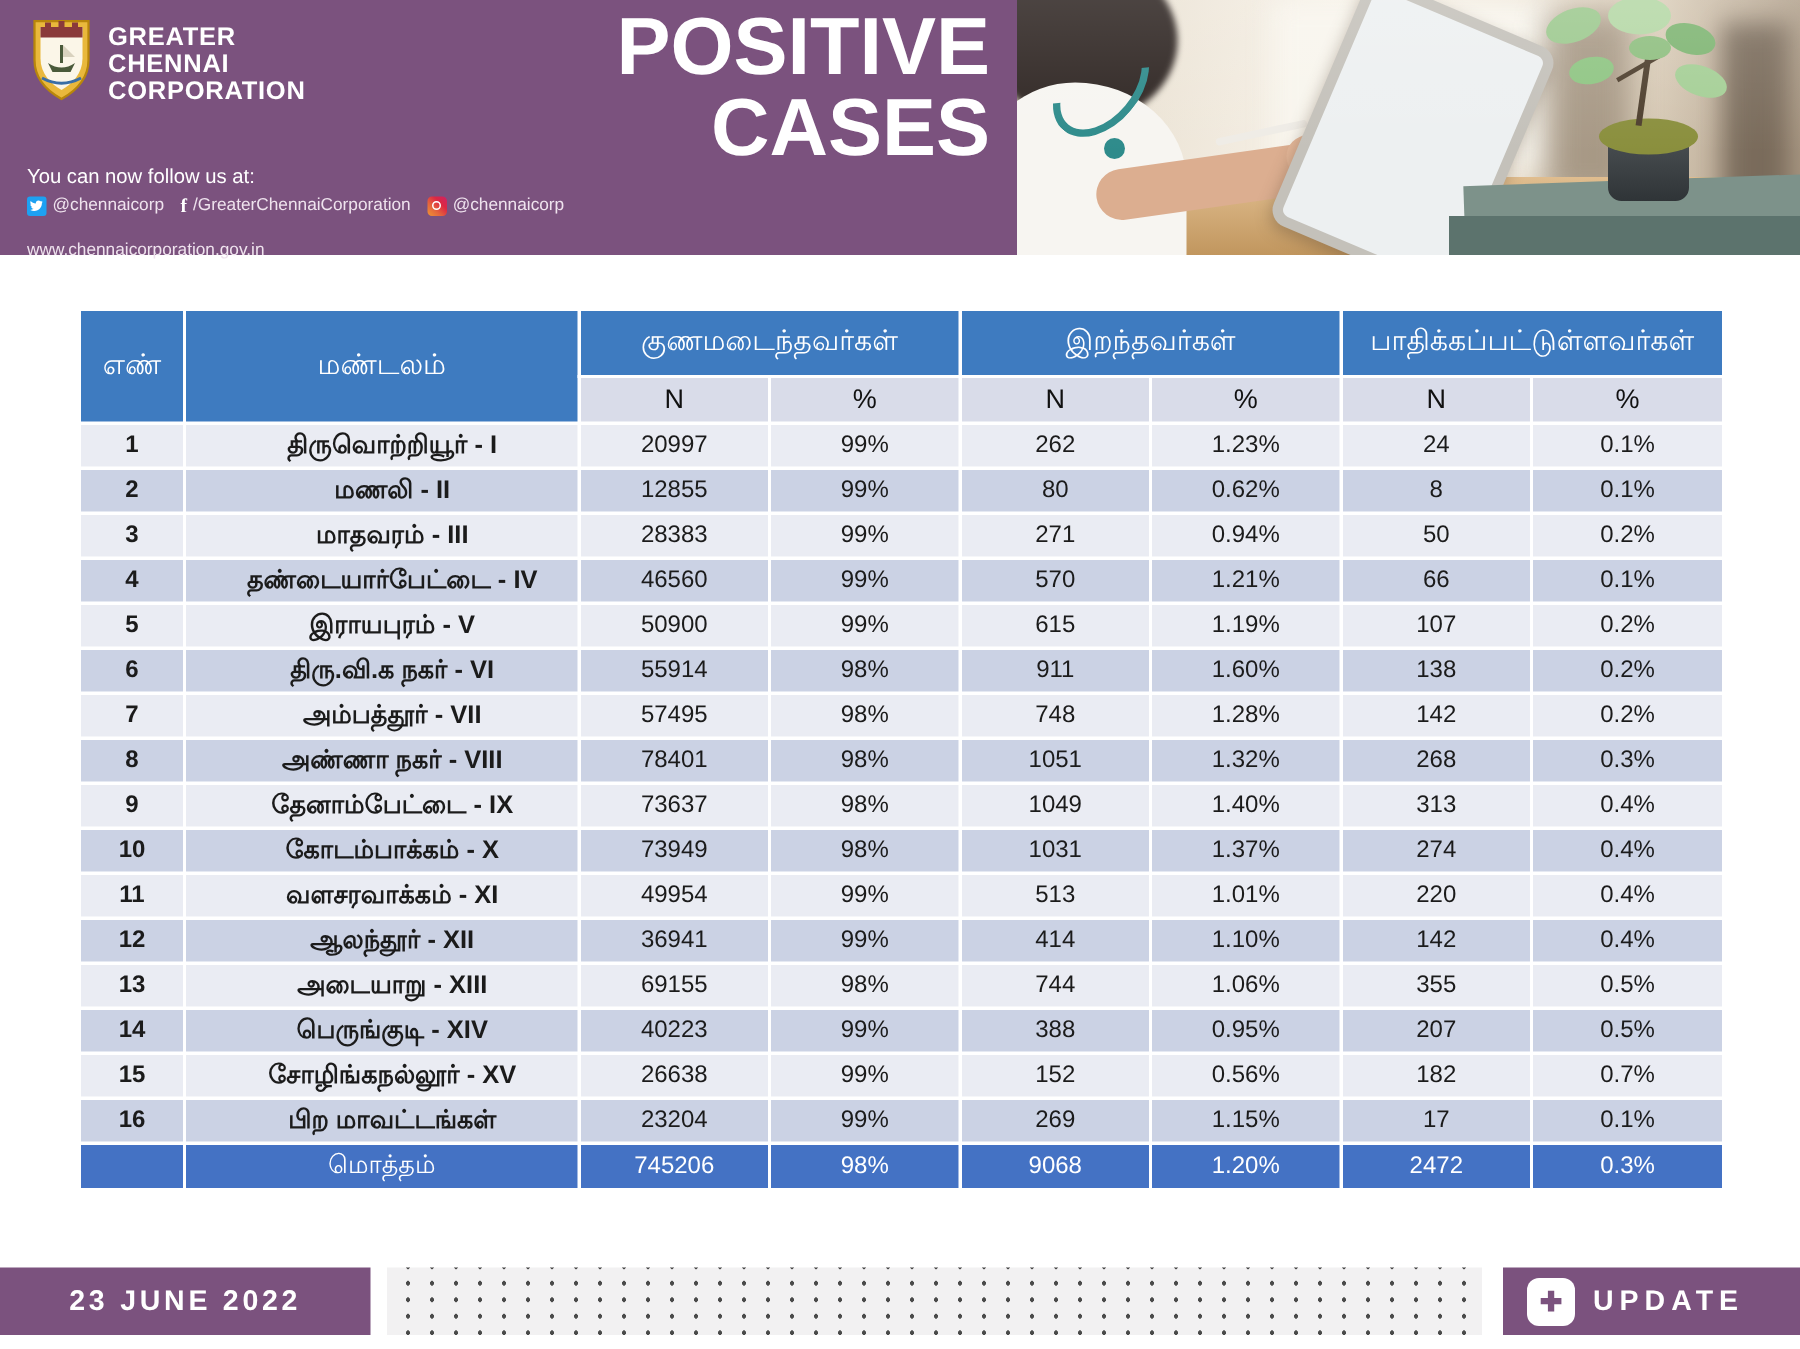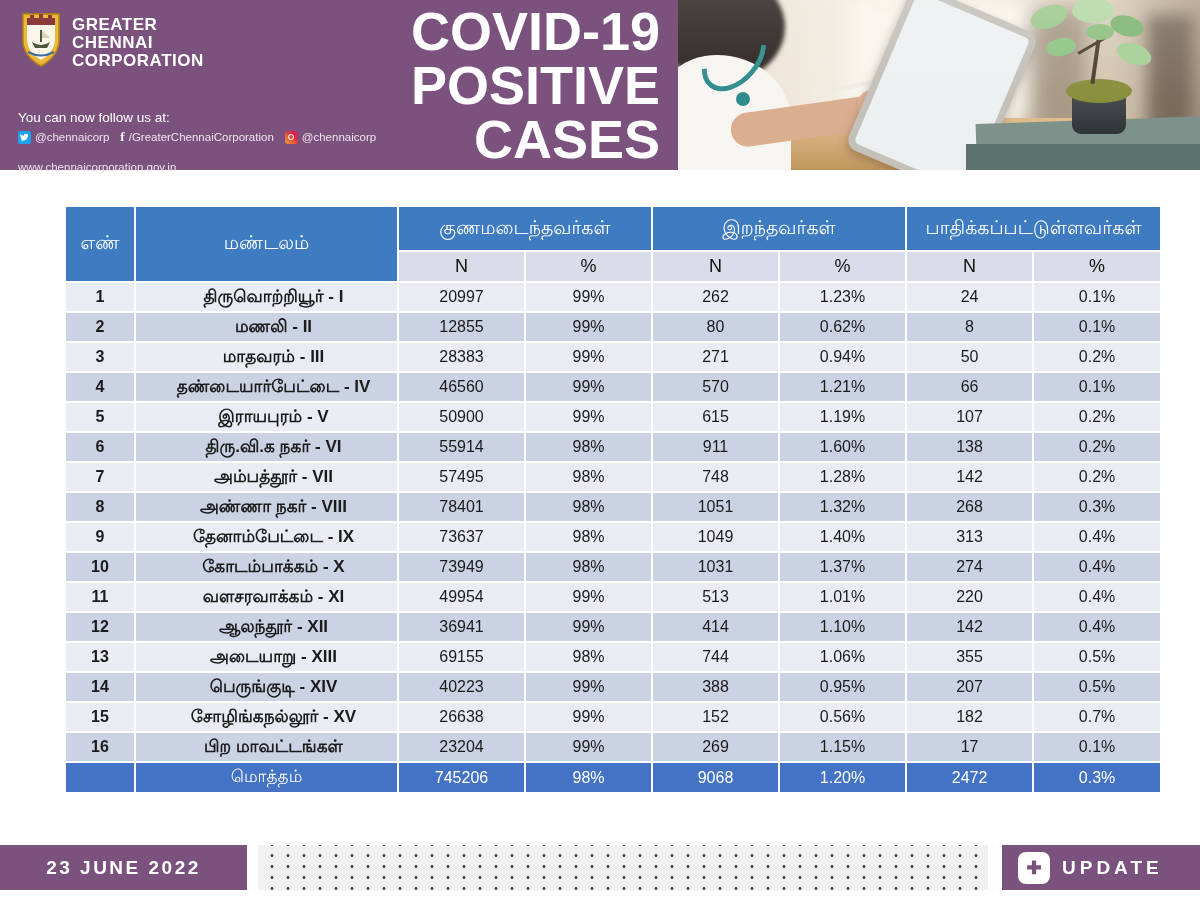--- a/index.html
+++ b/index.html
@@ -61,21 +61,21 @@
   .lf1 { left:352px; top:6px;  width:38px; height:22px; background:#9dc98f; transform:rotate(-20deg); }
   .lf2 { left:394px; top:-2px; width:42px; height:25px; background:#b5d8a6; }
   .lf3 { left:432px; top:16px; width:34px; height:20px; background:#7fb573; transform:rotate(15deg); }
   .lf4 { left:368px; top:38px; width:30px; height:18px; background:#8fc583; transform:rotate(-10deg); }
   .lf5 { left:438px; top:44px; width:36px; height:20px; background:#a5cf96; transform:rotate(20deg); }
   .lf6 { left:408px; top:24px; width:28px; height:16px; background:#8fbf80; }
   .ph-glow { left:0; top:0; width:100%; height:100%;
              background:linear-gradient(180deg,rgba(255,255,255,.14),rgba(255,255,255,0) 60%); }
 
   
-  .table-wrap { position:absolute; left:64px; top:205px; width:1096px; }
+  .table-wrap { position:absolute; left:52px; top:205px; width:1096px; }
   table.covid { border-collapse:collapse; table-layout:fixed; width:1096px; }
   table.covid th, table.covid td { border:2px solid #ffffff; text-align:center; overflow:hidden; white-space:nowrap; }
 
   th.gh { background:#3E7BC0; color:#ffffff; font-weight:normal; font-size:19px; height:45px; }
   th.gh-side { background:#3E7BC0; color:#ffffff; font-weight:normal; font-size:19px; }
   th.sub { background:#D9DCE9; color:#111111; font-weight:normal; font-size:18px; height:31px; }
 
   tbody td { height:30px; font-size:16px; color:#1b1b1b; }
   tbody tr.odd  td { background:#EAECF3; }
   tbody tr.even td { background:#CBD2E4; }
@@ -123,21 +123,20 @@
         </svg>
       </div>
 
       <div class="org-name">
         <div>GREATER</div>
         <div>CHENNAI</div>
         <div>CORPORATION</div>
       </div>
 
       <div class="main-title">
-        <div>COVID-19</div>
         <div>POSITIVE</div>
         <div>CASES</div>
       </div>
 
       <div class="follow">
         <div class="follow-title">You can now follow us at:</div>
         <div class="social-row">
           <span class="social-item">
             <span class="tw-icon">
               <svg width="9" height="8" viewBox="0 0 12 10">

